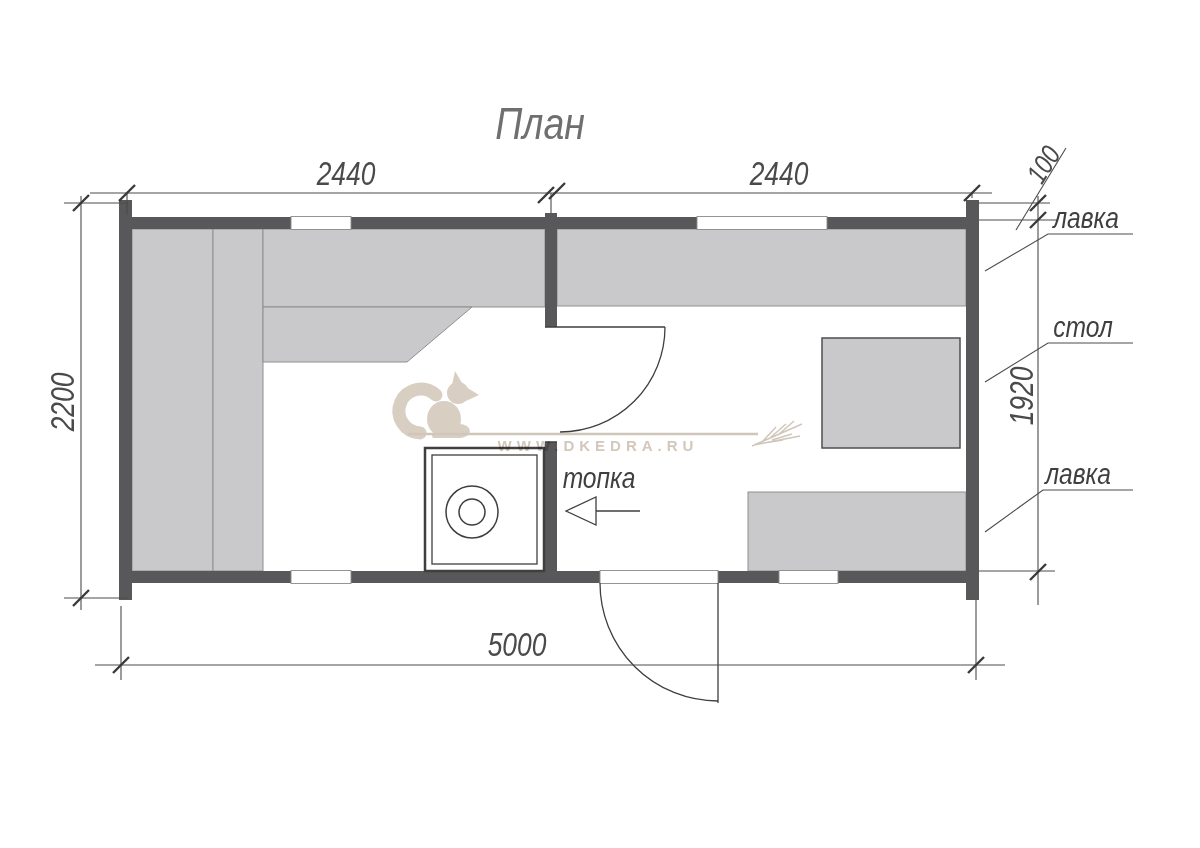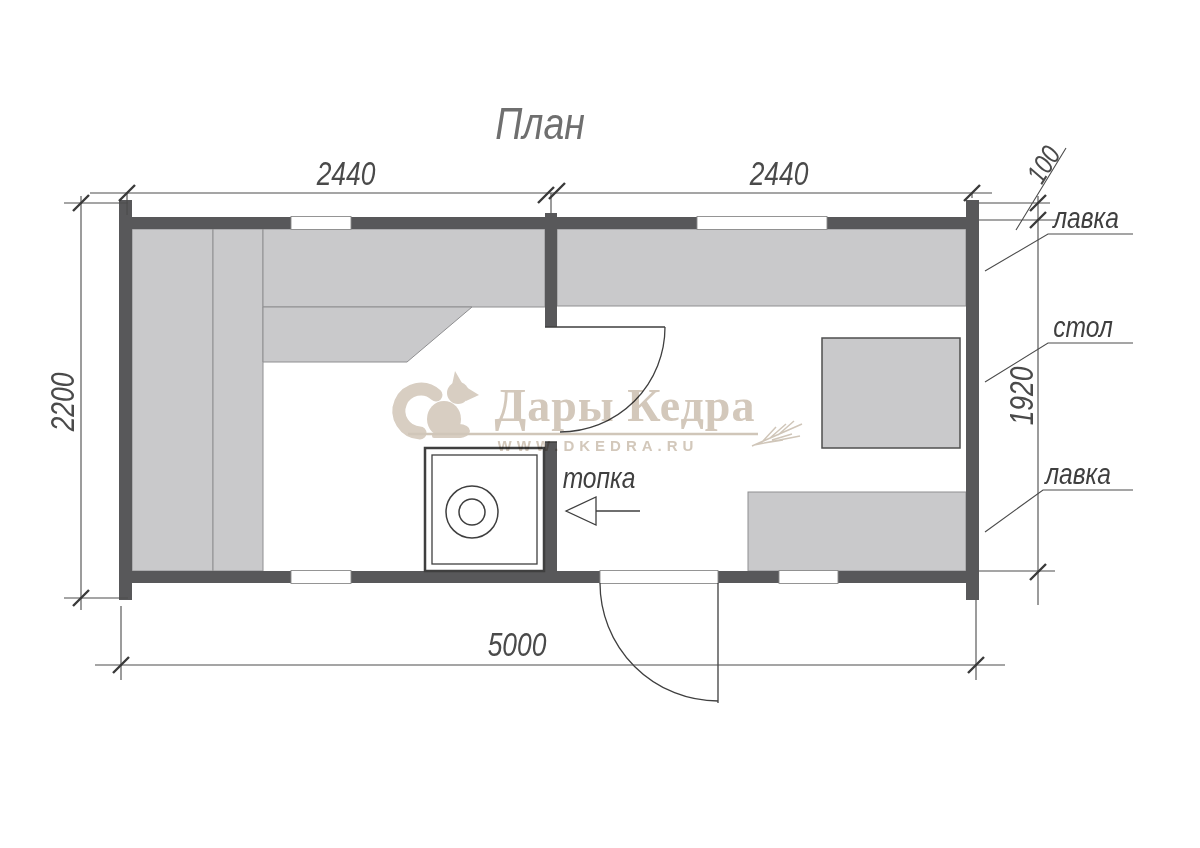--- a/index.html
+++ b/index.html
@@ -113,15 +113,14 @@
   <div class="txt dim rot58" style="left:1044px;top:165px;">100</div>
   <div class="txt dim rot90" style="left:63px;top:402px;">2200</div>
   <div class="txt dim rot90" style="left:1022px;top:396px;">1920</div>
   <div class="txt dim" style="left:517px;top:645px;">5000</div>
 
   <div class="txt lbl" style="left:1086px;top:218px;">лавка</div>
   <div class="txt lbl" style="left:1083px;top:327px;">стол</div>
   <div class="txt lbl" style="left:1078px;top:474px;">лавка</div>
   <div class="txt lbl" style="left:599px;top:478px;">топка</div>
 
-  <div class="wm-brand" style="left:625px;top:405px;">Дары Кедра</div>
   <div class="wm-url" style="left:598px;top:445px;">WWW.DKEDRA.RU</div>
 </div>
 
 </body></html>

